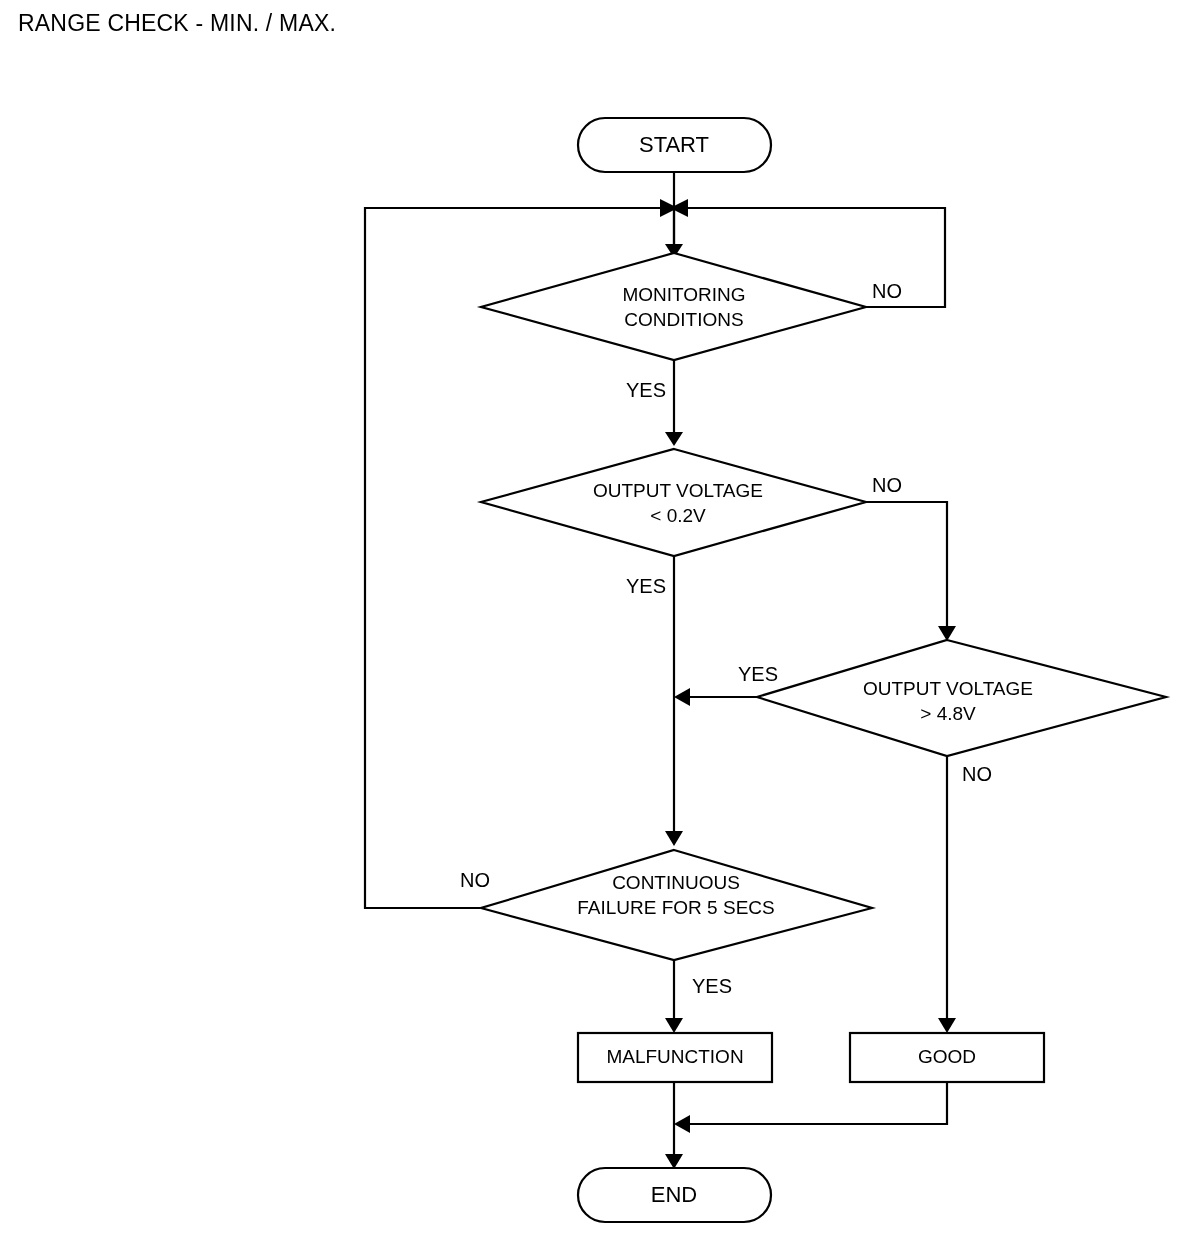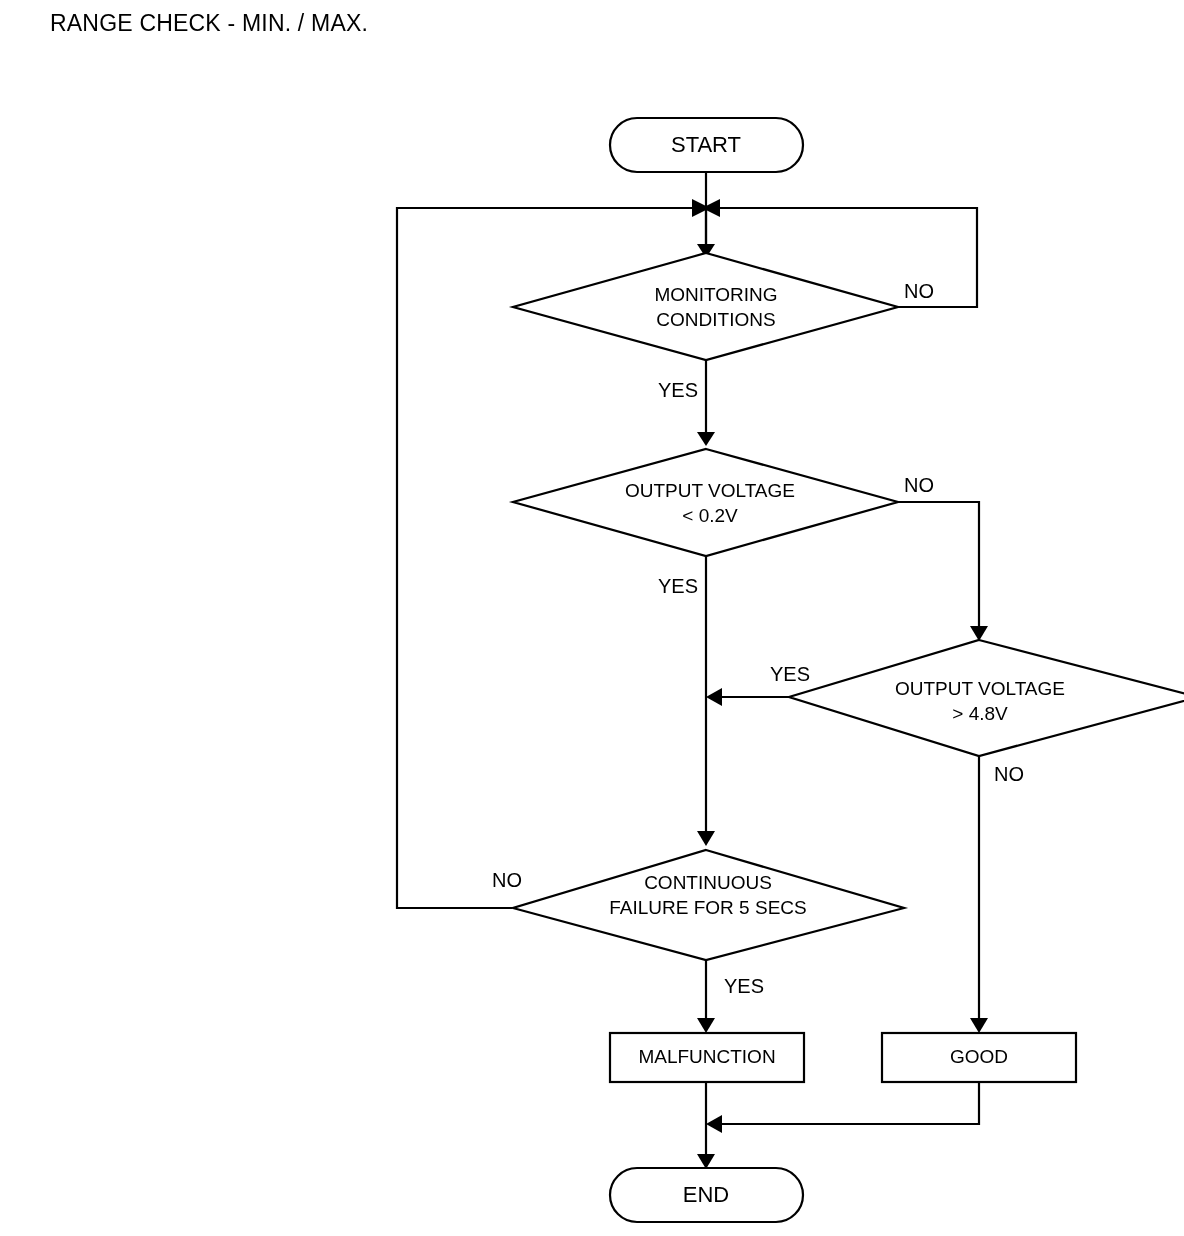--- a/index.html
+++ b/index.html
@@ -11,21 +11,20 @@
     width: 1184px;
     height: 1236px;
     font-family: "Liberation Sans", sans-serif;
     color: #000000;
     overflow: hidden;
   }
   #page {
     position: relative;
     width: 1072px;
     height: 1236px;
-    margin-left: 32px;
   }
   #title {
     position: absolute;
     left: 18px;
     top: 10px;
     font-size: 23px;
     font-family: "Liberation Sans", sans-serif;
     letter-spacing: 0.2px;
     white-space: nowrap;
   }

